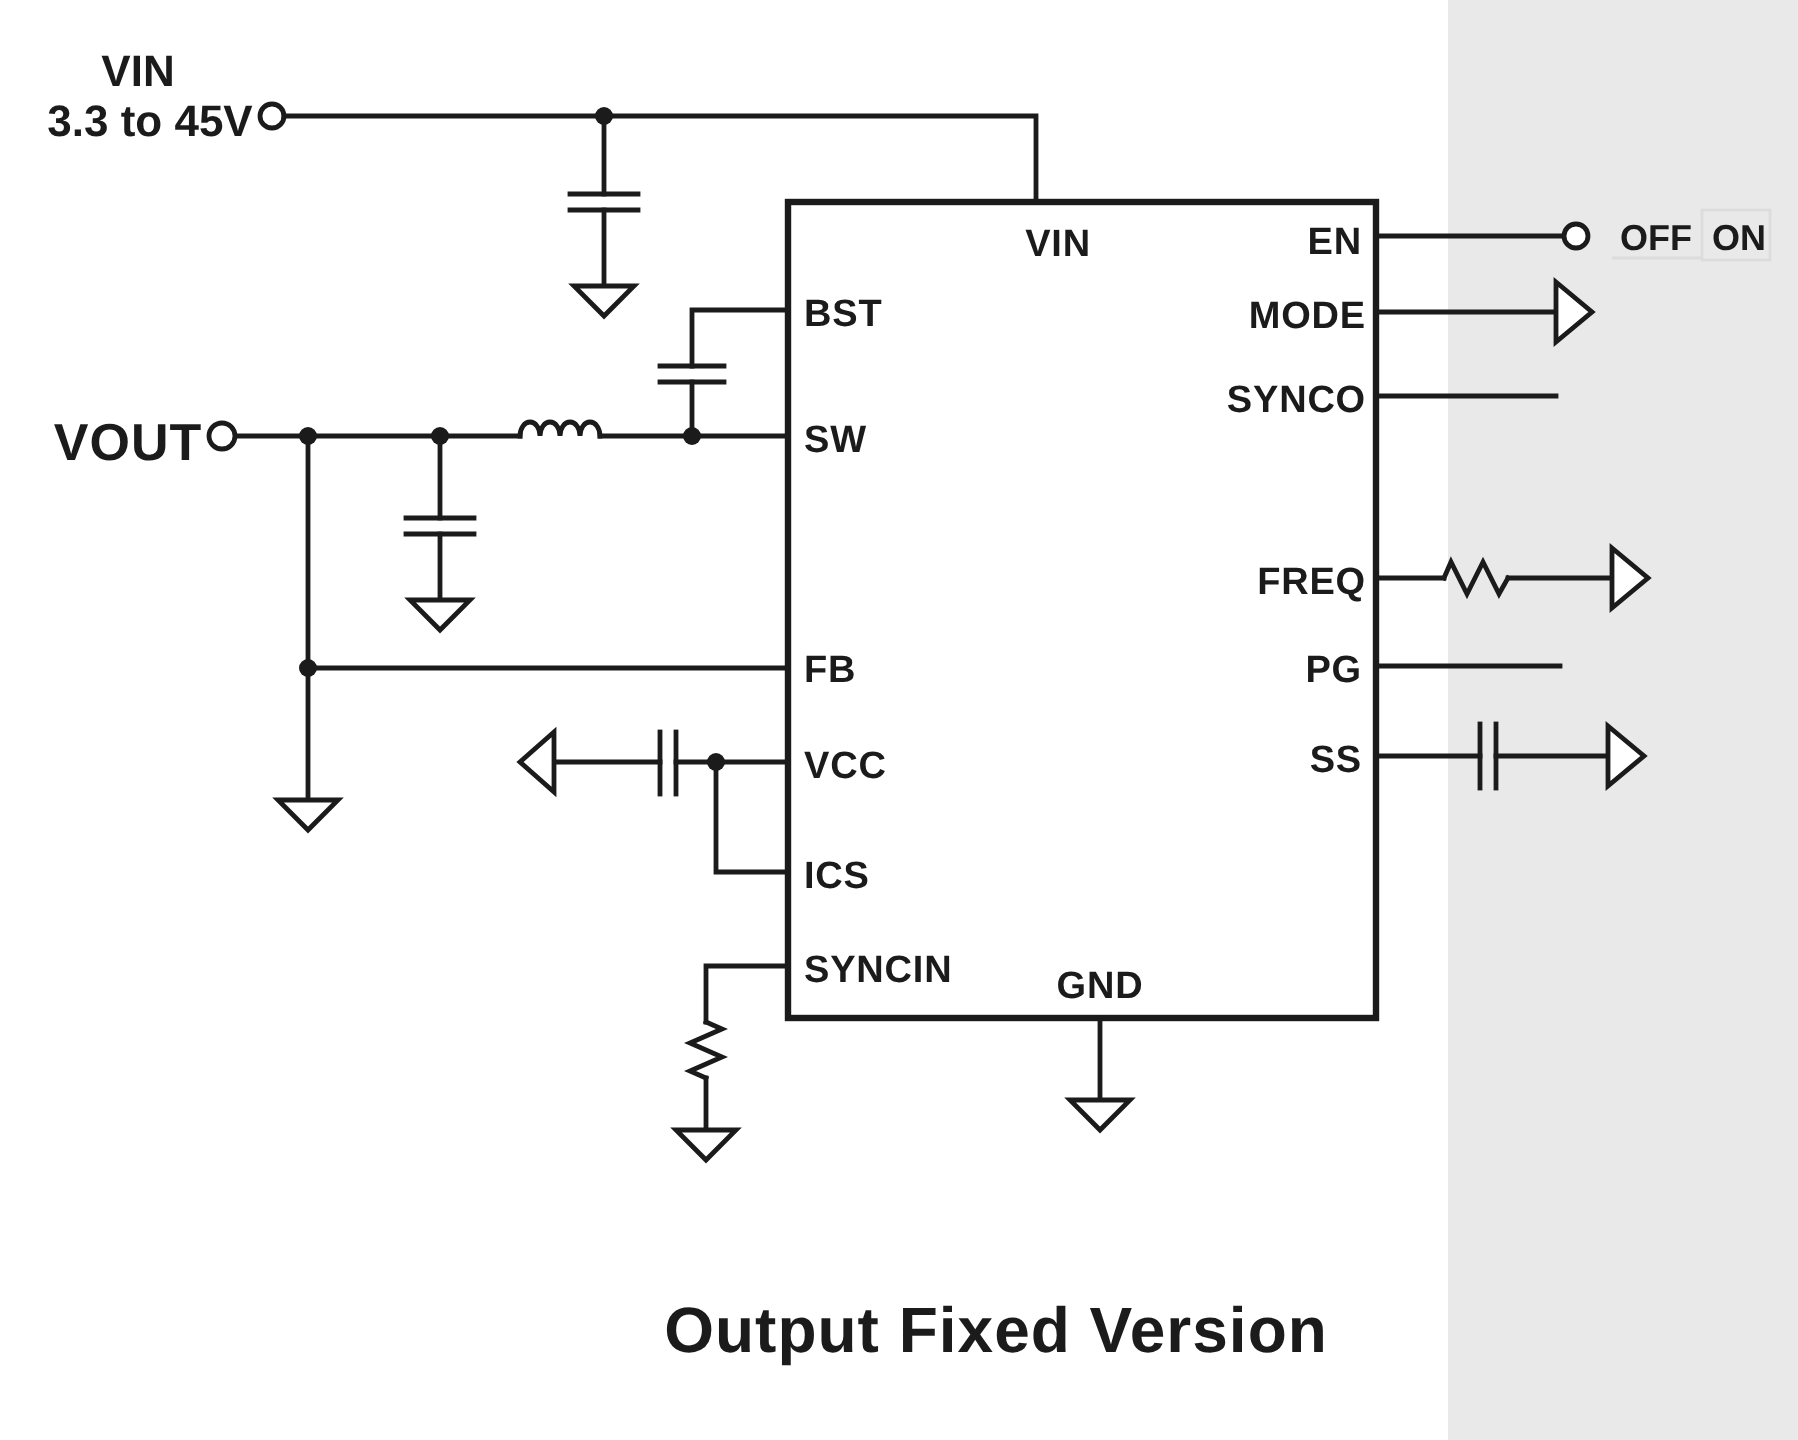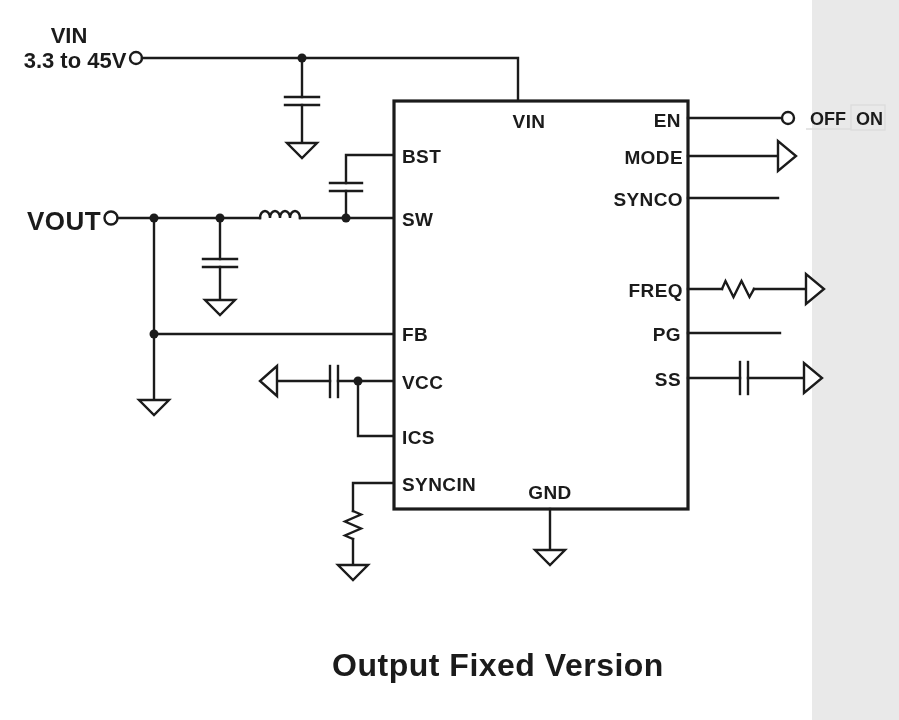--- a/index.html
+++ b/index.html
@@ -1,18 +1,18 @@
 <!DOCTYPE html>
 <html style="--line: #1b1b1b; --background: #ffffff; --muted_box: #dcdcdc;"><head>
 <meta charset="utf-8">
 <style>
   :root { --line:#1b1b1b; --background:#ffffff; --muted_box:#dcdcdc; }
   html,body { margin:0; padding:0; background:#e9e9e9; }
   .stage {
-    width:812px; height:720px; position:relative;
+    width:724px; height:720px; position:relative;
     background:var(--background,#fff);
     font-family:"Liberation Sans", sans-serif;
     text-decoration:underline;
   }
   svg { display:block; }
   svg text {
     font-family:"Liberation Sans", sans-serif;
     font-weight:bold;
     fill:var(--line,#1b1b1b);
   }

